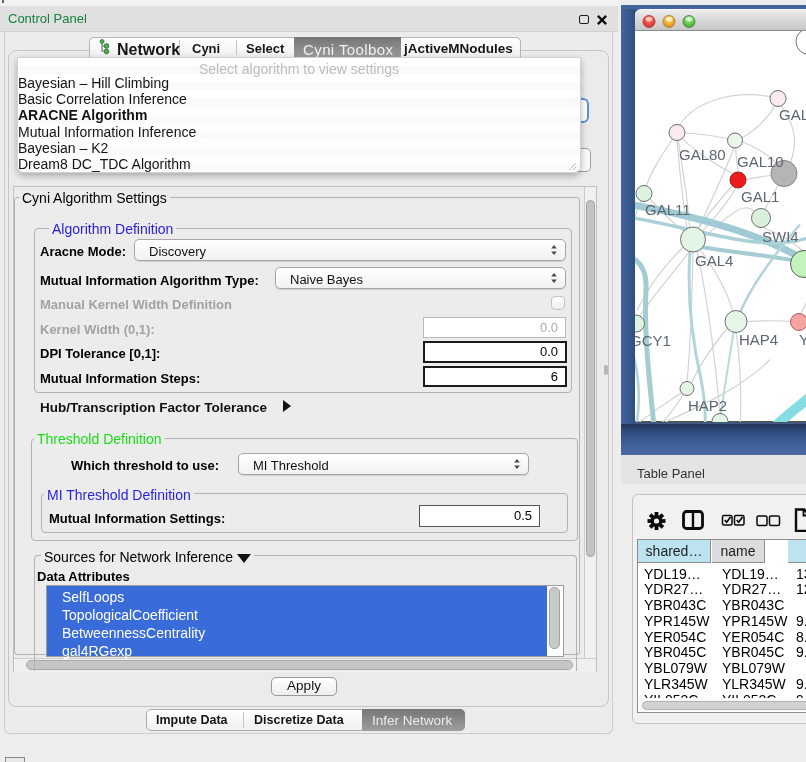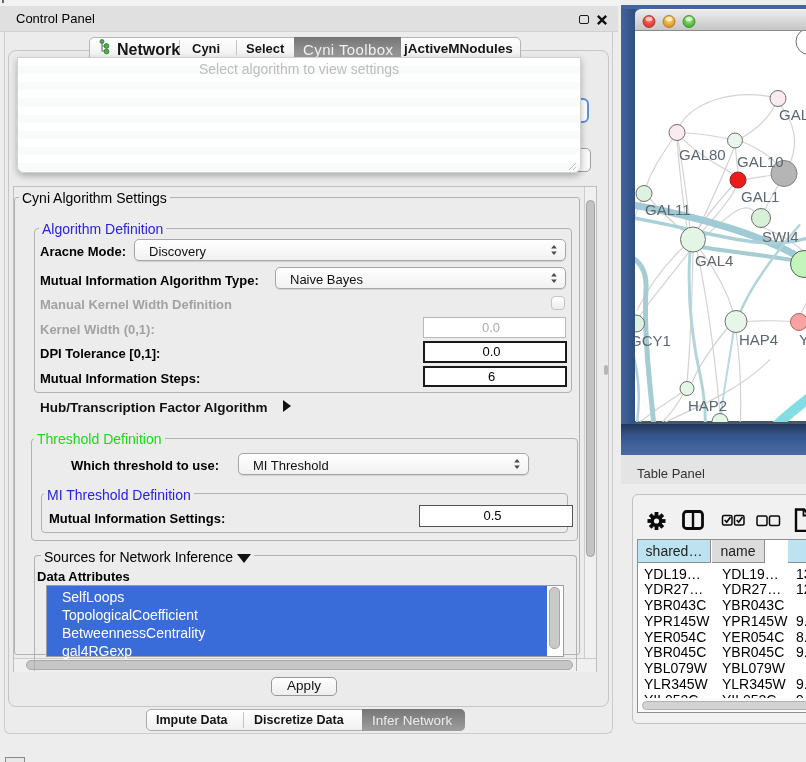--- a/index.html
+++ b/index.html
@@ -7,32 +7,32 @@
   font-family:"Liberation Sans", sans-serif; }
 #page { position:relative; width:806px; height:762px; background:#ededed; }
 .abs { position:absolute; }
 .lbl { position:absolute; white-space:nowrap; }
 .gbox { position:absolute; border:1px solid #b2b2b2; border-radius:4px; }
 .gtitle { position:absolute; background:#ececec; padding:0 3px; white-space:nowrap; font-size:14px; }
 .combo { position:absolute; background:linear-gradient(#ffffff,#f1f1f1); border:1px solid #a6a6a6; border-radius:5px;
   font-size:13px; color:#111; box-shadow:0 1px 1px rgba(0,0,0,0.12); }
 .combo .ctext { position:absolute; left:14px; top:3.5px; }
 .combo svg { position:absolute; right:7px; top:50%; margin-top:-6px; }
-.inp { position:absolute; background:#fff; font-size:13px; text-align:center; padding-right:7px; }
+.inp { position:absolute; background:#fff; font-size:13px; text-align:right; padding-right:7px; }
 .blbl { font-weight:bold; font-size:13px; color:#000; }
 .dlbl { font-weight:bold; font-size:13px; color:#a2a2a2; }
 </style>
 </head>
 <body>
 <div id="page">
 
   <div class="abs" style="left:0;top:0;width:620px;height:6px;background:#f2f2f2;"></div>
   <div class="abs" style="left:2px;top:0;width:2px;height:3px;background:#666;"></div>
   <div class="abs" style="left:0;top:6px;width:618px;height:26px;background:#e0e0e0;border-bottom:1px solid #d0d0d0;"></div>
-  <div class="lbl" style="left:16px;top:11px;font-size:13px;color:#000000;">Control Panel</div>
+  <div class="lbl" style="left:8px;top:11px;font-size:13px;color:#15803d;">Control Panel</div>
   <div class="abs" style="left:579px;top:14.5px;width:9.5px;height:9.5px;border:1.6px solid #1a1a1a;border-radius:2px;"></div>
   <svg class="abs" style="left:596.5px;top:15px;" width="10" height="10" viewBox="0 0 12 12">
     <path d="M2 0 L6 4 L10 0 L12 2 L8 6 L12 10 L10 12 L6 8 L2 12 L0 10 L4 6 L0 2 Z" fill="#111"></path>
   </svg>
 
   <div class="abs" style="left:4px;top:32px;width:609px;height:702px;background:#ececec;border:1px solid #cccccc;border-top:none;border-radius:0 0 6px 6px;"></div>
 
   <div class="abs" style="left:8px;top:50px;width:601px;height:657px;background:#ebebeb;border:1px solid #c6c6c6;border-radius:8px;"></div>
 
   <div id="toptabs" class="abs" style="left:89px;top:37px;width:432px;height:21px;background:linear-gradient(#ffffff,#f0f0f0);border:1px solid #b5b5b5;border-radius:5px 5px 0 0;"></div>
@@ -59,21 +59,21 @@
   <div class="abs" style="left:584px;top:187px;width:12px;height:471px;background:#f0f0f0;border-left:1px solid #cccccc;"></div>
   <div class="abs" style="left:585.5px;top:200px;width:9px;height:357px;background:#c3c3c3;border:1px solid #a2a2a2;border-radius:5px;"></div>
 
   <div class="abs" style="left:14px;top:658px;width:582px;height:14px;background:#f0f0f0;border-top:1px solid #cccccc;"></div>
   <div class="abs" style="left:26px;top:660px;width:547px;height:10px;background:#c6c6c6;border:1px solid #a8a8a8;border-radius:5px;"></div>
 
   <div class="gbox" style="left:14px;top:197px;width:566px;height:458px;border-radius:3px;"></div>
   <div class="gtitle" style="left:19px;top:190px;color:#000;">Cyni Algorithm Settings</div>
 
   <div class="gbox" style="left:34px;top:228px;width:538px;height:165px;"></div>
-  <div class="gtitle" style="left:39px;top:221px;color:#2a22dd;text-align:center;">Algorithm Definition</div>
+  <div class="gtitle" style="left:49px;top:221px;color:#2a22dd;text-align:center;">Algorithm Definition</div>
 
   <div class="lbl blbl" style="left:40px;top:244px;">Aracne Mode:</div>
   <div class="combo" style="left:134px;top:239px;width:432px;height:22px;">
     <span class="ctext">Discovery</span>
     <svg width="8" height="12" viewBox="0 0 8 12">
         <path d="M4 1 L6.8 4.6 L1.2 4.6 Z" fill="#4a4a4a"></path>
         <path d="M4 11 L1.2 7.4 L6.8 7.4 Z" fill="#4a4a4a"></path>
       </svg>
   </div>
 
@@ -91,42 +91,42 @@
 
   <div class="lbl dlbl" style="left:40px;top:321.5px;">Kernel Width (0,1):</div>
   <div class="inp" style="left:423px;top:317px;width:143px;height:21px;border:1px solid #b9b9b9;color:#ababab;line-height:19px;">0.0</div>
 
   <div class="lbl blbl" style="left:40px;top:346px;">DPI Tolerance [0,1]:</div>
   <div class="inp" style="left:423px;top:340.5px;width:144px;height:22px;border:2px solid #1a1a1a;color:#000;line-height:18px;">0.0</div>
 
   <div class="lbl blbl" style="left:40px;top:371px;">Mutual Information Steps:</div>
   <div class="inp" style="left:423px;top:365.5px;width:144px;height:21px;border:2px solid #1a1a1a;color:#000;line-height:17px;">6</div>
 
-  <div class="lbl" style="left:40px;top:399.5px;font-size:13.5px;font-weight:bold;color:#111;">Hub/Transcription Factor Algorithm</div>
+  <div class="lbl" style="left:40px;top:399.5px;font-size:13.5px;font-weight:bold;color:#111;">Hub/Transcription Factor Tolerance</div>
   <svg class="abs" style="left:282px;top:400px;" width="10" height="12" viewBox="0 0 10 12">
       <path d="M1 0 L9 6 L1 12 Z" fill="#111"></path>
     </svg>
 
   <div class="gbox" style="left:31px;top:438px;width:547px;height:103px;"></div>
   <div class="gtitle" style="left:34px;top:431px;color:#17dd17;">Threshold Definition</div>
 
   <div class="lbl blbl" style="left:71px;top:458px;">Which threshold to use:</div>
   <div class="combo" style="left:238px;top:453px;width:291px;height:22px;">
     <span class="ctext">MI Threshold</span>
     <svg width="8" height="12" viewBox="0 0 8 12">
         <path d="M4 1 L6.8 4.6 L1.2 4.6 Z" fill="#4a4a4a"></path>
         <path d="M4 11 L1.2 7.4 L6.8 7.4 Z" fill="#4a4a4a"></path>
       </svg>
   </div>
 
   <div class="gbox" style="left:41px;top:493px;width:527px;height:40px;"></div>
   <div class="gtitle" style="left:44px;top:486.5px;color:#2a22dd;">MI Threshold Definition</div>
 
   <div class="lbl blbl" style="left:49px;top:510.5px;">Mutual Information Settings:</div>
-  <div class="inp" style="left:419px;top:505px;width:154px;height:22px;border:1.5px solid #555;color:#000;line-height:19px;">0.5</div>
+  <div class="inp" style="left:419px;top:505px;width:121px;height:22px;border:1.5px solid #555;color:#000;line-height:19px;">0.5</div>
 
   <div class="gbox" style="left:34px;top:555px;width:543px;height:116px;border-radius:4px 4px 0 0;border-bottom:none;"></div>
   <div class="gtitle" style="left:41px;top:549px;color:#000;">Sources for Network Inference <svg style="vertical-align:-1px;" width="14" height="9" viewBox="0 0 14 9">
         <path d="M0 0 L14 0 L7 9 Z" fill="#111"></path>
       </svg></div>
 
   <div class="lbl" style="left:37px;top:568.5px;font-size:13px;font-weight:bold;color:#000;">Data Attributes</div>
 
   <div class="abs" style="left:46px;top:584.5px;width:518px;height:72.5px;background:#fff;border:1px solid #9d9d9d;"></div>
   <div class="abs" style="left:47px;top:585.5px;width:500px;height:70.5px;background:#3a6cd9;"></div>
@@ -147,20 +147,28 @@
 
   <div class="abs" style="left:5px;top:757px;width:20px;height:10px;background:#e8e8e8;border:1.5px solid #8a8a8a;"></div>
 
   <div class="abs" style="left:604px;top:365px;width:4px;height:10px;background:#b6b6b6;border-radius:2px;"></div>
 
   <div class="abs" style="left:17px;top:57px;width:564px;height:116px;background:repeating-linear-gradient(180deg,#ffffff 0 8px,#f8fbf9 8px 16.2px);border:1px solid #d2d2d2;border-radius:0 0 7px 7px;box-shadow:0 3px 7px rgba(0,0,0,0.28);"></div>
   <svg class="abs" style="left:569px;top:163px;" width="8" height="8" viewBox="0 0 8 8">
       <path d="M7 0 L0 7 M7 4 L4 7" stroke="#bbb" stroke-width="1"></path>
     </svg>
   <div class="lbl" style="left:17px;top:60.5px;width:564px;text-align:center;font-size:14px;color:#bcbcbc;">Select algorithm to view settings</div>
+  <div class="lbl" style="left:18px;top:75px;font-size:14px;color:#141414;line-height:16.2px;">
+    Bayesian – Hill Climbing<br>
+    Basic Correlation Inference<br>
+    <b>ARACNE Algorithm</b><br>
+    Mutual Information Inference<br>
+    Bayesian – K2<br>
+    Dream8 DC_TDC Algorithm
+  </div>
 
   <div class="abs" style="left:621px;top:5px;width:185px;height:450px;background:#3a5c94;"></div>
   <div class="abs" style="left:621px;top:5px;width:14px;height:420px;background:linear-gradient(90deg,#42649e,#2f4f7e);"></div>
   <div class="abs" style="left:621px;top:5px;width:185px;height:4px;background:#44659d;"></div>
   <div class="abs" style="left:621px;top:424px;width:185px;height:31px;background:linear-gradient(#233458,#34538a 35%,#40619a 70%,#4a6aa1);"></div>
   <div id="netwin" class="abs" style="left:635px;top:9px;width:171px;height:417px;">
 
     <div class="abs" style="left:0;top:0;width:171px;height:22px;background:linear-gradient(#ececec,#c6c6c6);border-top:1px solid #f8f8f8;border-bottom:1px solid #8b8b8b;border-radius:6px 0 0 0;"></div>
 
     <svg class="abs" style="left:6px;top:4.5px;" width="62" height="15" viewBox="0 0 62 15">

